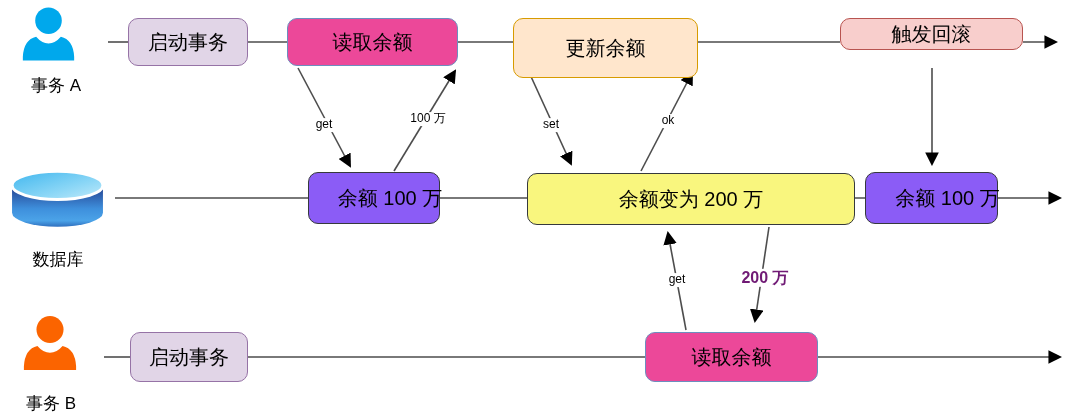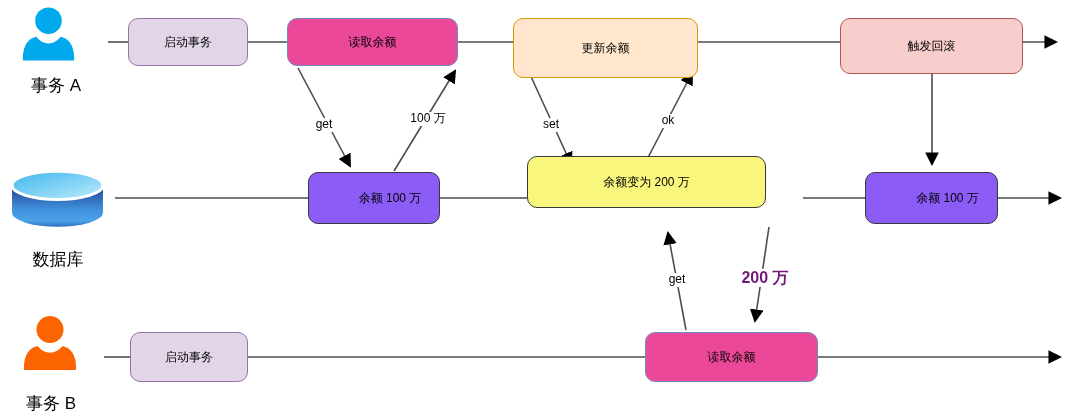--- a/index.html
+++ b/index.html
@@ -4,36 +4,36 @@
 <style>
   html,body{margin:0;padding:0;background:#fff;}
   #canvas{
     position:relative;width:1080px;height:420px;background:#ffffff;overflow:hidden;
     font-family:"Liberation Sans","DejaVu Sans",sans-serif;color:#000;
   }
   #connector-layer{position:absolute;left:0;top:0;}
   .node{
     position:absolute;display:flex;align-items:center;justify-content:center;
     box-sizing:border-box;border-radius:10px;border:1.8px solid;
-    font-size:12px;text-align:center;white-space:nowrap;
+    font-size:20px;text-align:center;white-space:nowrap;
   }
   .fill-purple{background:#E1D5E7;border-color:#9673A6;}
   .fill-blue{background:#ec4899;border-color:#6C8EBF;}
   .fill-orange{background:#FFE6CC;border-color:#D79B00;}
   .fill-red{background:#F8CECC;border-color:#B85450;}
   .fill-green{background:#8b5cf6;border-color:#36393D;border-width:1.6px;padding-left:32px;}
   .fill-yellow{background:#F9F67E;border-color:#36393D;border-width:1.6px;}
 
   
   [data-name="node-a-start"]{left:128px;top:18px;width:120px;height:48px;}
   [data-name="node-a-read"]{left:287px;top:18px;width:171px;height:48px;}
   [data-name="node-a-update"]{left:513px;top:18px;width:185px;height:60px;}
-  [data-name="node-a-rollback"]{left:840px;top:18px;width:183px;height:56px;}
+  [data-name="node-a-rollback"]{left:840px;top:18px;width:183px;height:32px;}
   [data-name="node-db-balance-1"]{left:308px;top:172px;width:132px;height:52px;}
-  [data-name="node-db-balance-2"]{left:527px;top:156px;width:239px;height:52px;align-items:center;}
+  [data-name="node-db-balance-2"]{left:527px;top:173px;width:328px;height:52px;align-items:center;}
   [data-name="node-db-balance-3"]{left:865px;top:172px;width:133px;height:52px;}
   [data-name="node-b-start"]{left:130px;top:332px;width:118px;height:50px;}
   [data-name="node-b-read"]{left:645px;top:332px;width:173px;height:50px;}
 
   .actor-icon{position:absolute;}
   [data-name="person-a-icon"]{left:20px;top:5px;}
   [data-name="database-icon"]{left:7px;top:166px;}
   [data-name="person-b-icon"]{left:21px;top:313px;}
 
   .actor-label{

